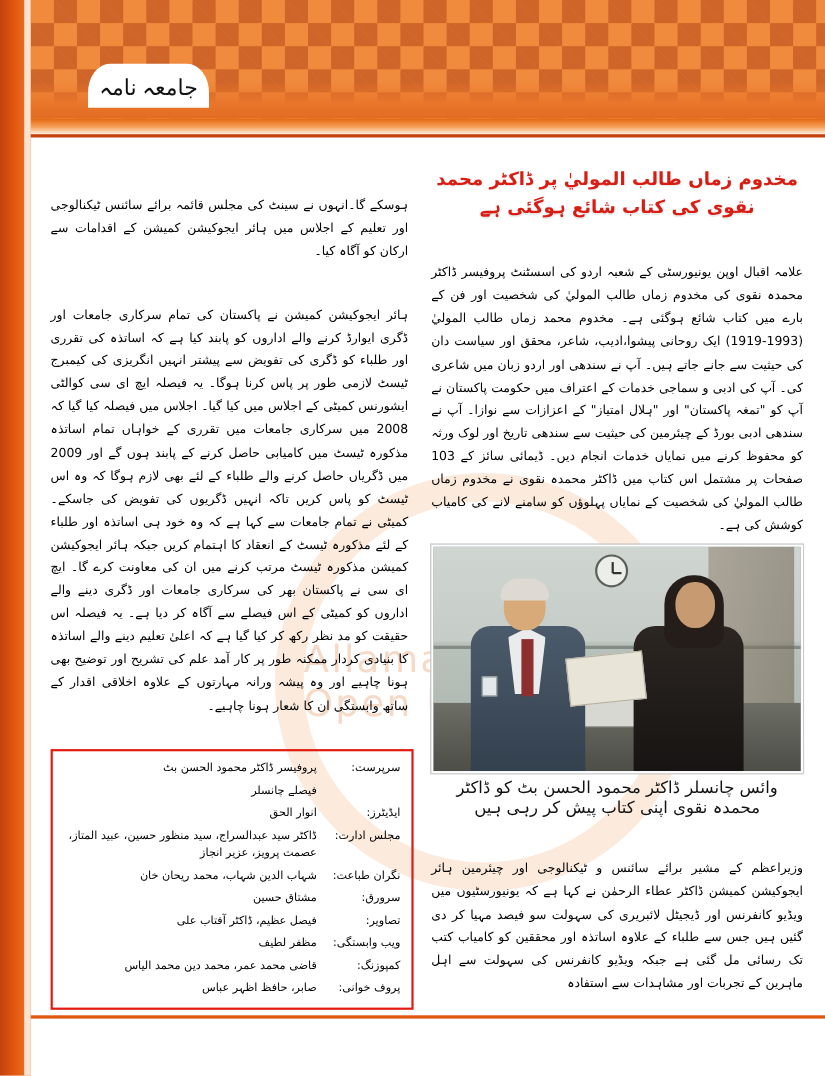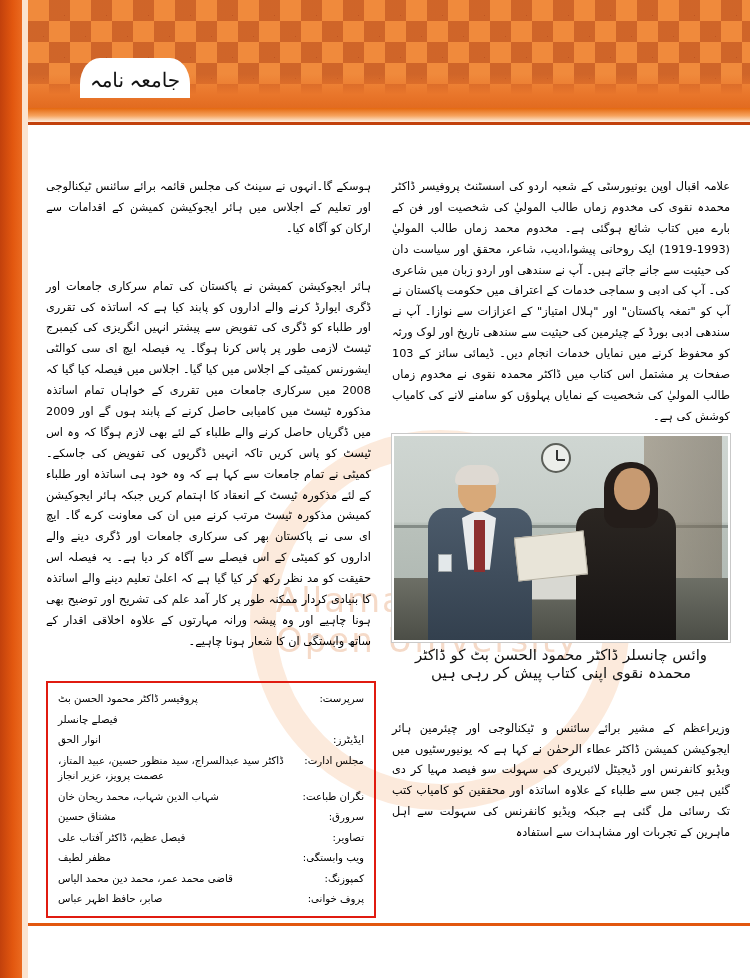--- a/index.html
+++ b/index.html
@@ -58,21 +58,21 @@
 
   
   .masthead {
     position: absolute; left: 80px; top: 58px;
     width: 110px; height: 40px;
     background: #ffffff;
     border-radius: 20px 20px 0 0 / 26px 26px 0 0;
     display: flex; align-items: center; justify-content: center;
   }
   .masthead .mast-text {
-    font-family: Liberation Sans, sans-serif;
+    font-family: Liberation Serif, serif;
     font-size: 20px; color: #111; direction: rtl;
     letter-spacing: 0px;
     line-height: 1;
     margin-top: 4px;
   }
 
   
   .watermark {
     position: absolute; left: 250px; top: 430px;
     width: 380px; height: 380px;
@@ -217,21 +217,21 @@
     border: 2px solid #e01b10;
     padding: 6px 8px 7px 8px;
     direction: rtl;
   }
   .credits table { width: 100%; border-collapse: collapse; }
   .credits td {
     font-size: 10.2px; color: #000; padding: 2.6px 2px; vertical-align: top;
     line-height: 1.5;
   }
   .credits td.label { width: 76px; text-align: right; white-space: nowrap; }
-  .credits td.value { text-align: left; }
+  .credits td.value { text-align: right; }
 
   
   .footer {
     position: absolute; left: 28px; right: 0; bottom: 0; height: 52px;
     background: #ffffff;
   }
   .footer-band {
     position: absolute; left: 0; right: 0; bottom: 0; height: 18px;
     background: linear-gradient(to bottom,#f2a262,#e2570f);
   }
@@ -268,20 +268,21 @@
     <div class="mast-text">جامعہ نامہ</div>
   </div>
 
   <div class="watermark">
     <span>Allama Iqbal Open University</span>
   </div>
 
   <div class="content">
 
     <div class="col-right">
+      <div class="headline big">مخدوم زماں طالب الموليٰ پر ڈاکٹر محمد نقوی کی کتاب شائع ہوگئی ہے</div>
       <div class="urdu">علامہ اقبال اوپن یونیورسٹی کے شعبہ اردو کی اسسٹنٹ پروفیسر ڈاکٹر محمدہ نقوی کی مخدوم زماں طالب الموليٰ کی شخصیت اور فن کے بارے میں کتاب شائع ہوگئی ہے۔ مخدوم محمد زماں طالب الموليٰ (1993-1919) ایک روحانی پیشوا،ادیب، شاعر، محقق اور سیاست دان کی حیثیت سے جانے جاتے ہیں۔ آپ نے سندھی اور اردو زبان میں شاعری کی۔ آپ کی ادبی و سماجی خدمات کے اعتراف میں حکومت پاکستان نے آپ کو "تمغہ پاکستان" اور "ہلال امتیاز" کے اعزازات سے نوازا۔ آپ نے سندھی ادبی بورڈ کے چیئرمین کی حیثیت سے سندھی تاریخ اور لوک ورثہ کو محفوظ کرنے میں نمایاں خدمات انجام دیں۔ ڈیمائی سائز کے 103 صفحات پر مشتمل اس کتاب میں ڈاکٹر محمدہ نقوی نے مخدوم زماں طالب الموليٰ کی شخصیت کے نمایاں پہلوؤں کو سامنے لانے کی کامیاب کوشش کی ہے۔</div>
 
       <div class="photo">
         <div class="ph-wall"></div>
         <div class="ph-clock"></div>
         <div class="ph-door"></div>
         <div class="ph-desk"></div>
         <div class="ph-desk-obj1"></div>
         <div class="ph-desk-obj2"></div>
         <div class="ph-man">

